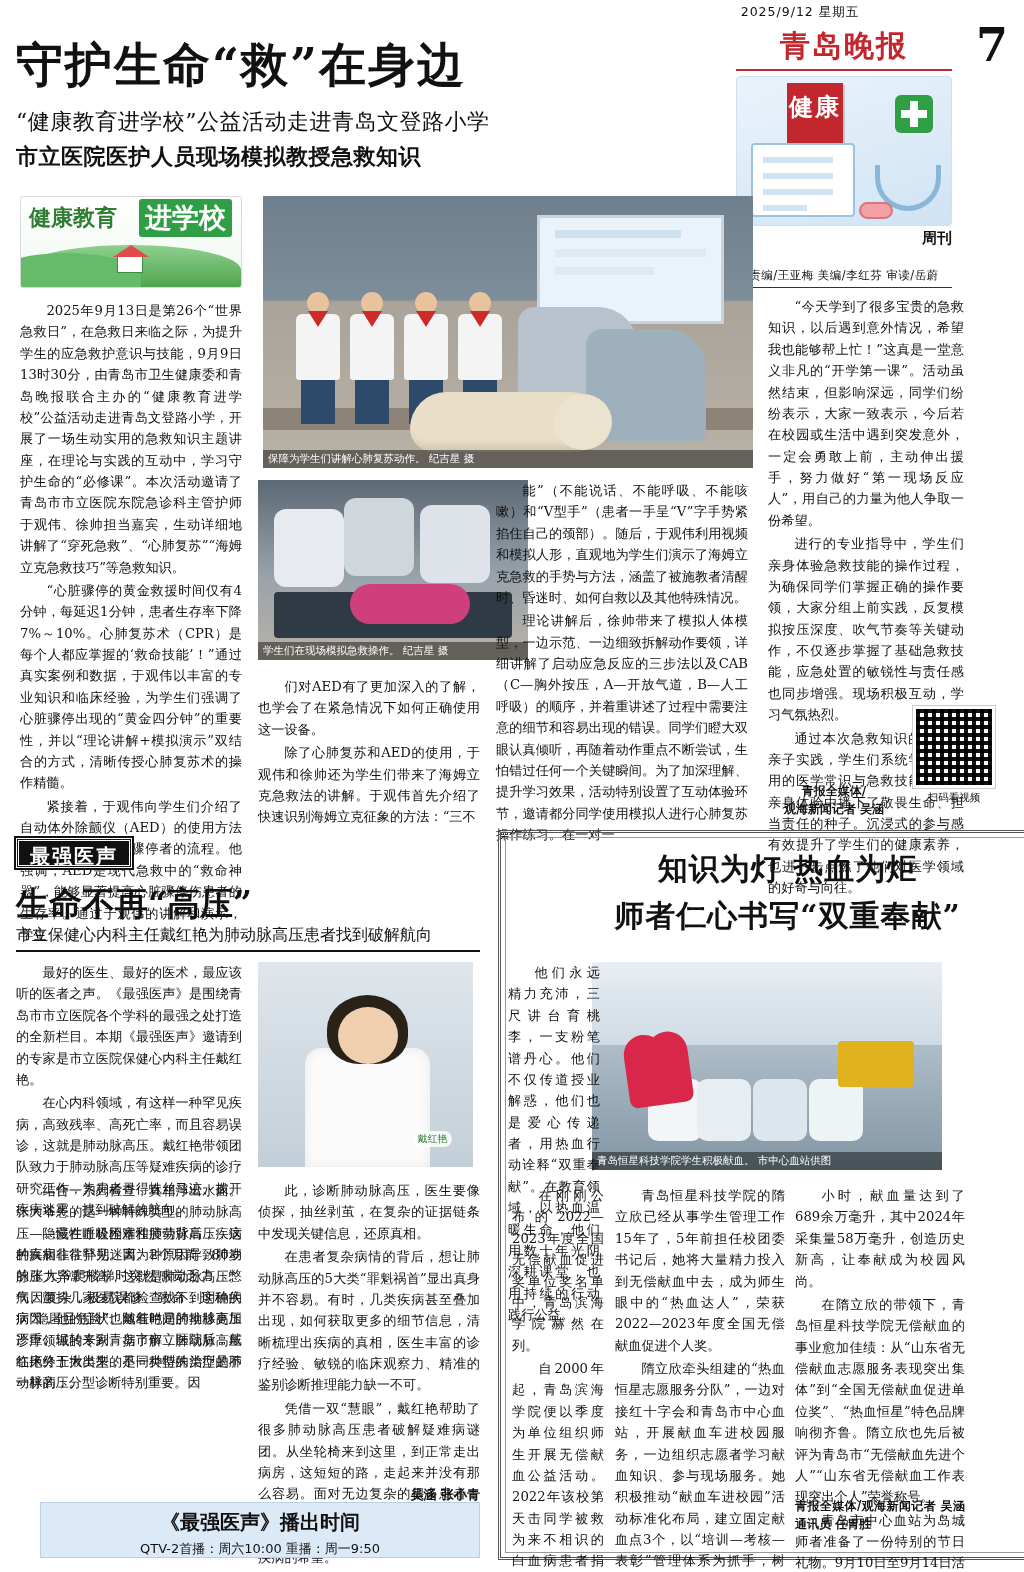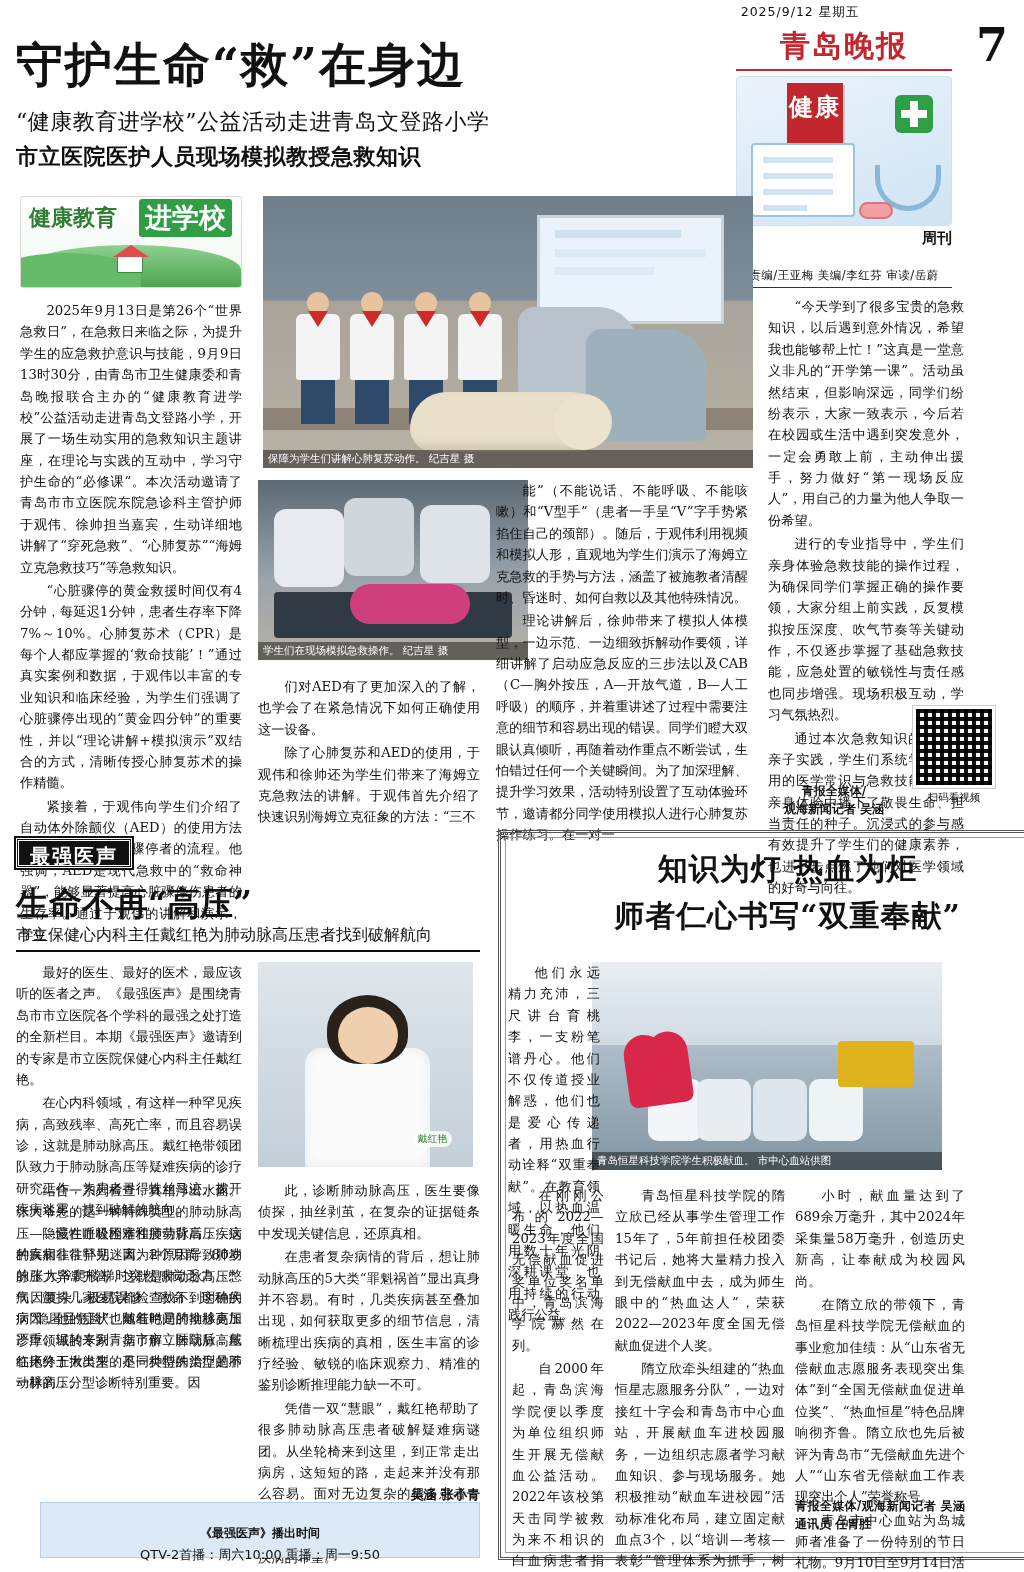--- a/index.html
+++ b/index.html
@@ -131,21 +131,21 @@
   }
   .sec-h1 { position:absolute; left:16px; top:882px; font-size:33px; font-weight:bold; font-family:"DejaVu Serif","Liberation Serif",serif; }
   .sec-h2 { position:absolute; left:16px; top:925px; font-size:16px; font-family:"DejaVu Serif","Liberation Serif",serif; border-bottom:2px solid #111; padding-bottom:4px; width:464px; }
 
   .lc1 { top:962px; left:16px; width:226px; }
   .lc2 { top:1180px; left:16px; width:226px; }
   .lc3 { top:1180px; left:258px; width:222px; }
   .byline-left { position:absolute; top:1486px; left:258px; width:222px; text-align:right; font-size:13px; font-weight:bold; font-family:"DejaVu Serif","Liberation Serif",serif; }
 
   .tvbox { position:absolute; left:40px; top:1502px; width:440px; height:56px; background:#dce9f6; border:1px solid #b9d1e8; text-align:center; padding-top:6px; }
-  .tvbox .t1 { font-size:12px; font-weight:bold; font-family:"DejaVu Serif","Liberation Serif",serif;margin-top:16px; }
+  .tvbox .t1 { font-size:20px; font-weight:bold; font-family:"DejaVu Serif","Liberation Serif",serif; }
   .tvbox .t2 { font-size:13px; margin-top:4px; }
 
   
   .framed { position:absolute; left:498px; top:830px; width:579px; height:730px; border:3px double #555; padding:10px 12px; }
   .framed::before { content:""; position:absolute; inset:4px; border:1px solid #999; pointer-events:none; }
   .fr-h1 { font-size:30px; font-weight:bold; text-align:center; letter-spacing:1px; font-family:"DejaVu Serif","Liberation Serif",serif; margin-top:6px; }
   .fr-h2 { font-size:30px; font-weight:bold; text-align:center; letter-spacing:1px; font-family:"DejaVu Serif","Liberation Serif",serif; margin-top:6px; }
   .fc1 { top:962px; left:508px; width:92px; }
   .fc2 { top:1185px; left:512px; width:92px; }
   .fc3 { top:1185px; left:615px; width:170px; }

